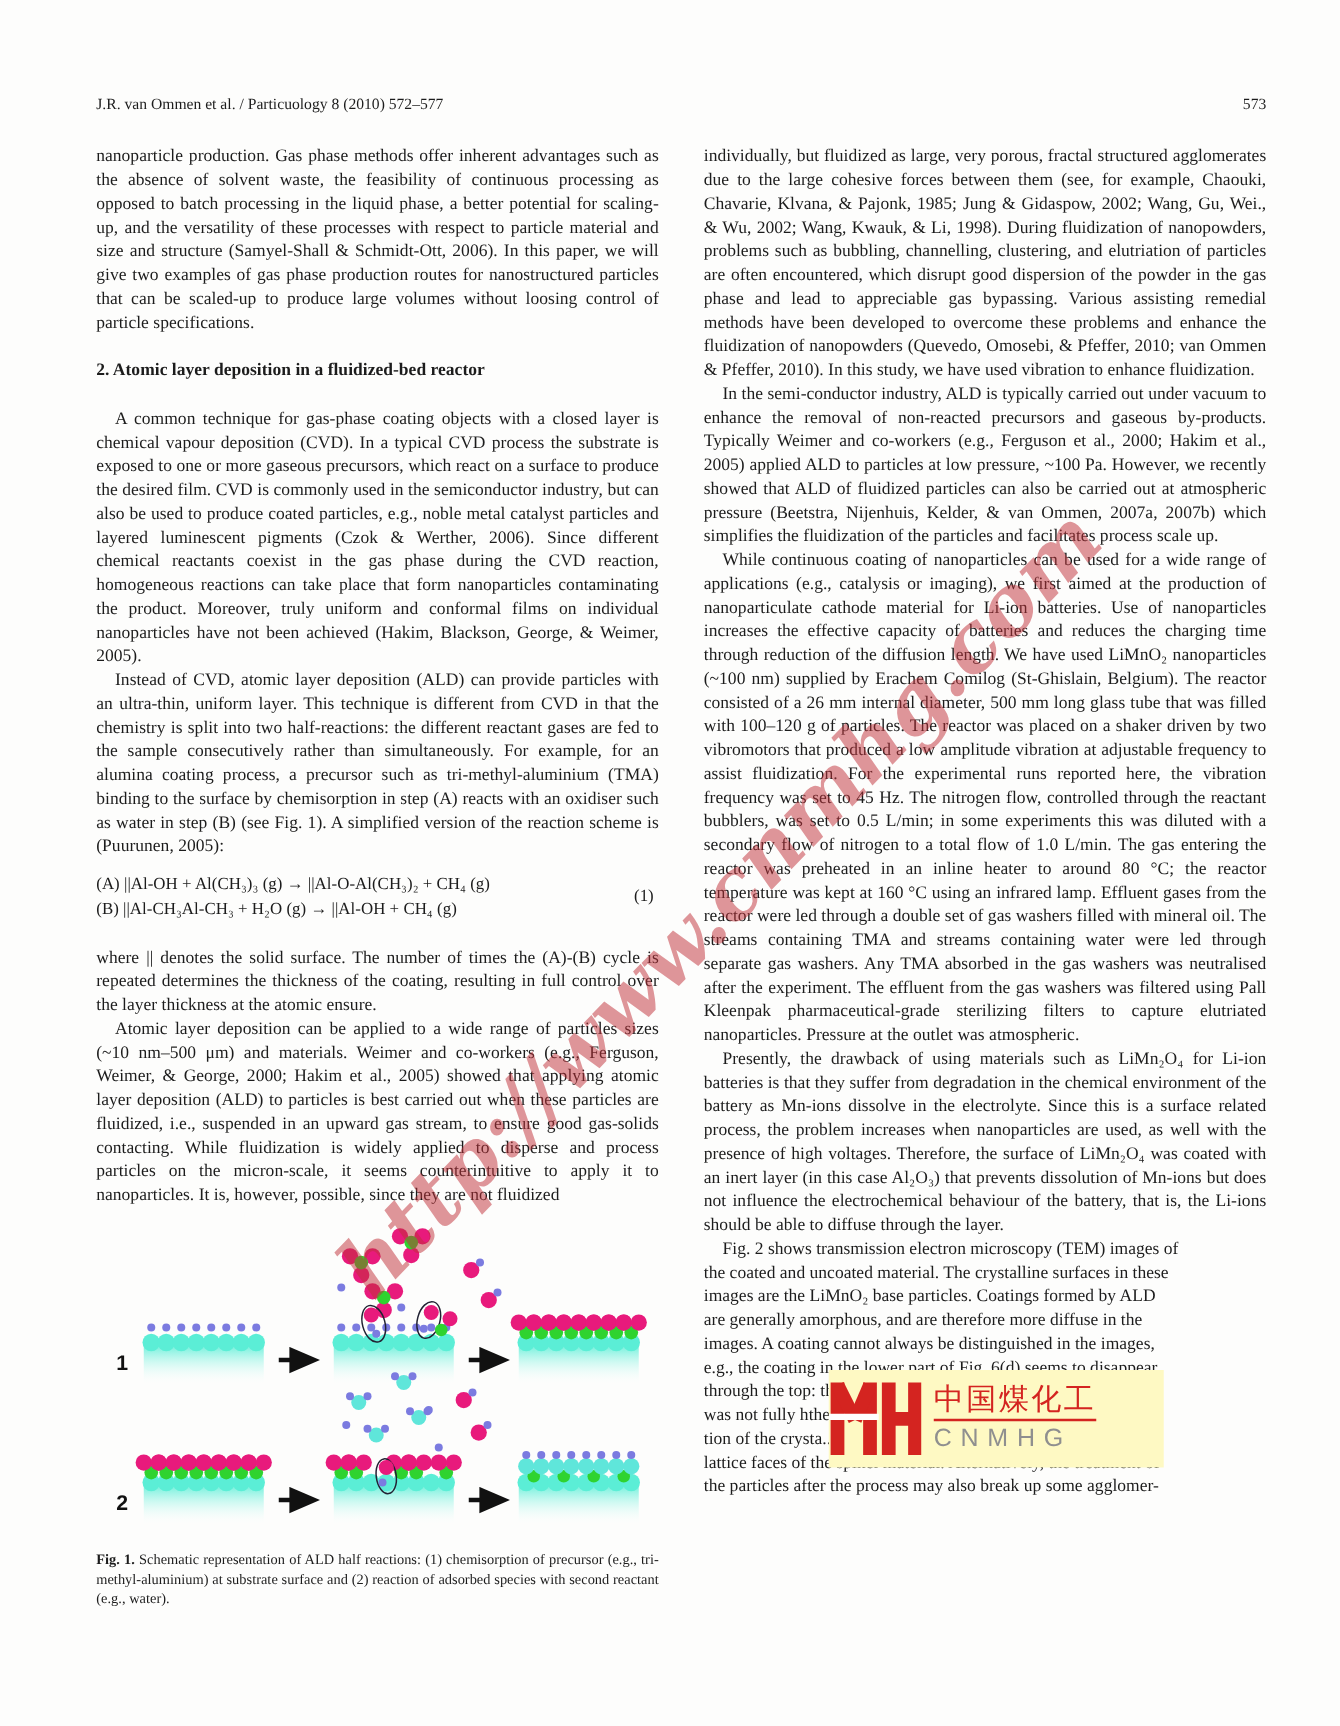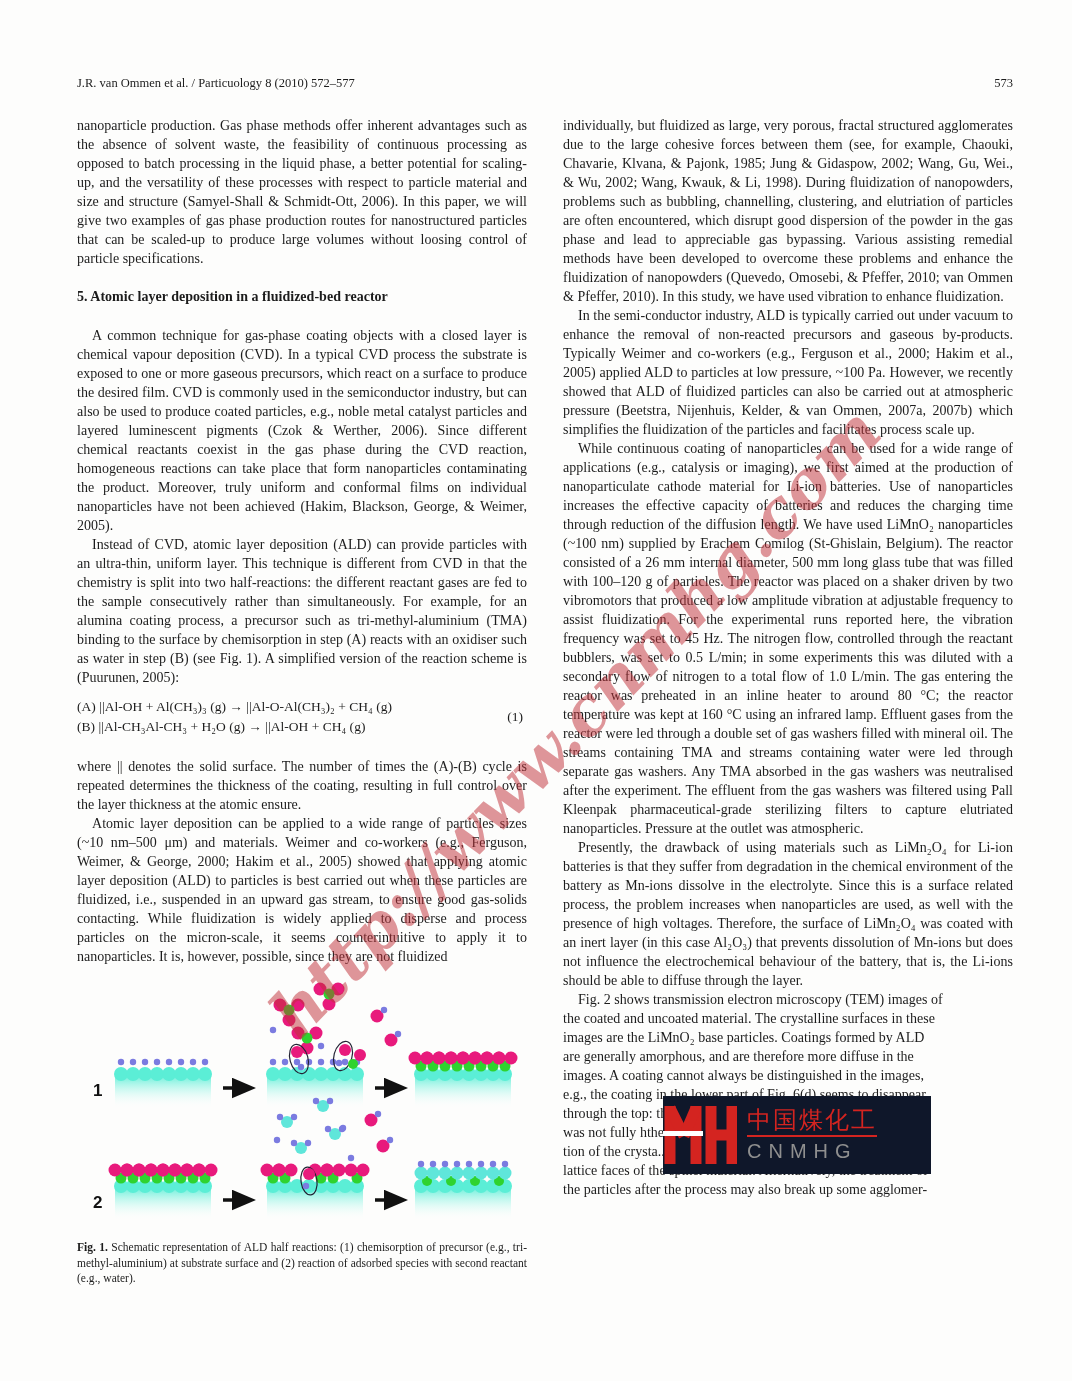--- a/index.html
+++ b/index.html
@@ -21,21 +21,21 @@
   .b{font-weight:bold;}
   
   .fig2block{position:relative;margin-top:0;}
   .fline{display:flex;justify-content:flex-start;white-space:pre;height:19px;}
   .fline.ind{padding-left:15px;}
   
   .watermark{position:absolute;left:158px;top:694px;width:814px;text-align:center;
     font-family:"DejaVu Serif",serif;font-style:italic;font-weight:bold;font-size:66px;
     color:var(--watermark_red);opacity:.5;transform:rotate(-46deg);pointer-events:none;z-index:5;}
   
-  .logo{position:absolute;left:100px;top:106px;width:268px;height:78px;background:#0f172a;
+  .logo{position:absolute;left:100px;top:106px;width:268px;height:78px;background:#fef9c3;
         display:flex;align-items:center;gap:10px;z-index:6;}
   .logo .mono{flex:0 0 auto;}
   .logo .ltext{display:flex;flex-direction:column;align-items:flex-start;}
   .logo .cjk{font-size:24px;line-height:26px;color:var(--logo_red);letter-spacing:2px;
              border-bottom:2px solid var(--logo_red);padding-bottom:2px;font-family:serif;}
   .logo .latin{font-size:20px;line-height:24px;color:var(--logo_gray);letter-spacing:7px;
                font-family:Liberation Sans, sans-serif;margin-top:2px;}
   
   .bump,.slabtop{fill:var(--substrate_teal);}
   .methyl{fill:var(--methyl_magenta);}
@@ -51,21 +51,21 @@
 </head>
 <body>
 
 <div class="header">
   <span class="jtitle">J.R. van Ommen et al. / Particuology 8 (2010) 572–577</span>
   <span class="pageno">573</span>
 </div>
 
 <div id="leftcol" class="col">
   <p class="cont">nanoparticle production. Gas phase methods offer inherent advantages such as the absence of solvent waste, the feasibility of continuous processing as opposed to batch processing in the liquid phase, a better potential for scaling-up, and the versatility of these processes with respect to particle material and size and structure (Samyel-Shall &amp; Schmidt-Ott, 2006). In this paper, we will give two examples of gas phase production routes for nanostructured particles that can be scaled-up to produce large volumes without loosing control of particle specifications.</p>
-  <h2>5.  Atomic layer deposition in a fluidized-bed reactor</h2>
+  <h2>2.  Atomic layer deposition in a fluidized-bed reactor</h2>
   <p>A common technique for gas-phase coating objects with a closed layer is chemical vapour deposition (CVD). In a typical CVD process the substrate is exposed to one or more gaseous precursors, which react on a surface to produce the desired film. CVD is commonly used in the semiconductor industry, but can also be used to produce coated particles, e.g., noble metal catalyst particles and layered luminescent pigments (Czok &amp; Werther, 2006). Since different chemical reactants coexist in the gas phase during the CVD reaction, homogeneous reactions can take place that form nanoparticles contaminating the product. Moreover, truly uniform and conformal films on individual nanoparticles have not been achieved (Hakim, Blackson, George, &amp; Weimer, 2005).</p>
   <p>Instead of CVD, atomic layer deposition (ALD) can provide particles with an ultra-thin, uniform layer. This technique is different from CVD in that the chemistry is split into two half-reactions: the different reactant gases are fed to the sample consecutively rather than simultaneously. For example, for an alumina coating process, a precursor such as tri-methyl-aluminium (TMA) binding to the surface by chemisorption in step (A) reacts with an oxidiser such as water in step (B) (see Fig. 1). A simplified version of the reaction scheme is (Puurunen, 2005):</p>
   <div class="eq">
     <div>(A)    ||Al-OH + Al(CH₃)₃   (g) → ||Al-O-Al(CH₃)₂ + CH₄   (g)</div>
     <div>(B)    ||Al-CH₃Al-CH₃ + H₂O   (g) → ||Al-OH + CH₄   (g)</div>
     <div class="eqnum">(1)</div>
   </div>
   <p class="cont">where || denotes the solid surface. The number of times the (A)-(B) cycle is repeated determines the thickness of the coating, resulting in full control over the layer thickness at the atomic ensure.</p>
   <p>Atomic layer deposition can be applied to a wide range of particles sizes (~10 nm–500 μm) and materials. Weimer and co-workers (e.g., Ferguson, Weimer, &amp; George, 2000; Hakim et al., 2005) showed that applying atomic layer deposition (ALD) to particles is best carried out when these particles are fluidized, i.e., suspended in an upward gas stream, to ensure good gas-solids contacting. While fluidization is widely applied to disperse and process particles on the micron-scale, it seems counterintuitive to apply it to nanoparticles. It is, however, possible, since they are not fluidized</p>
 

